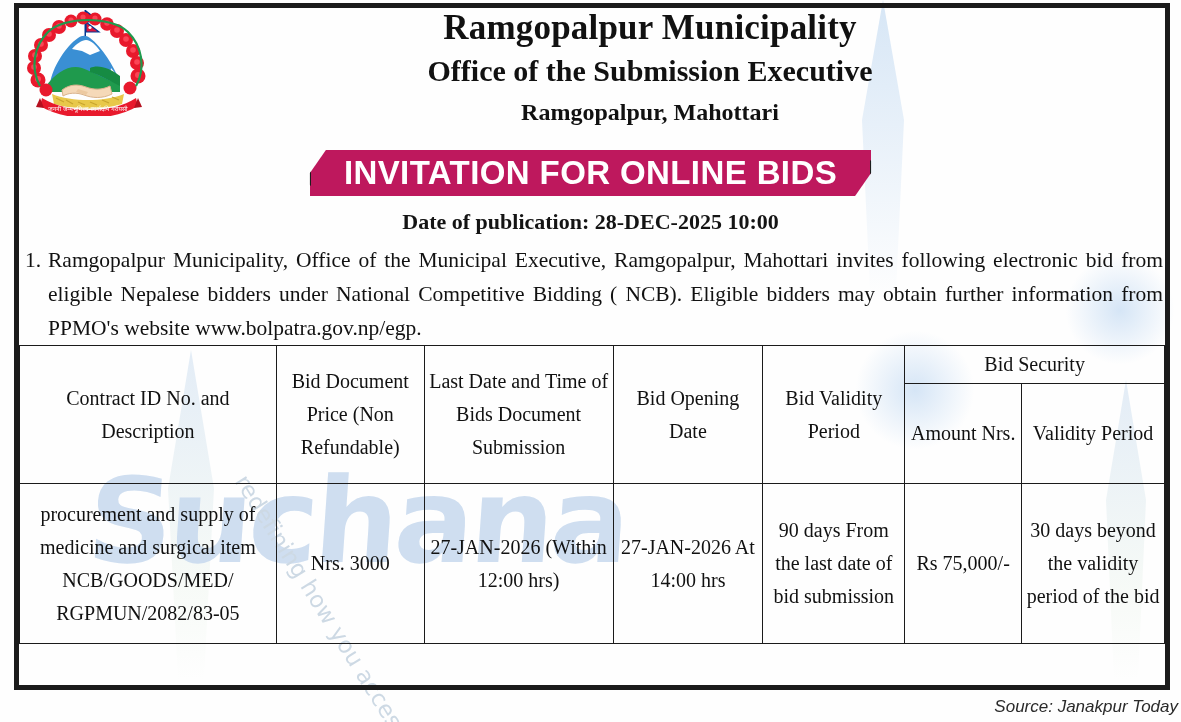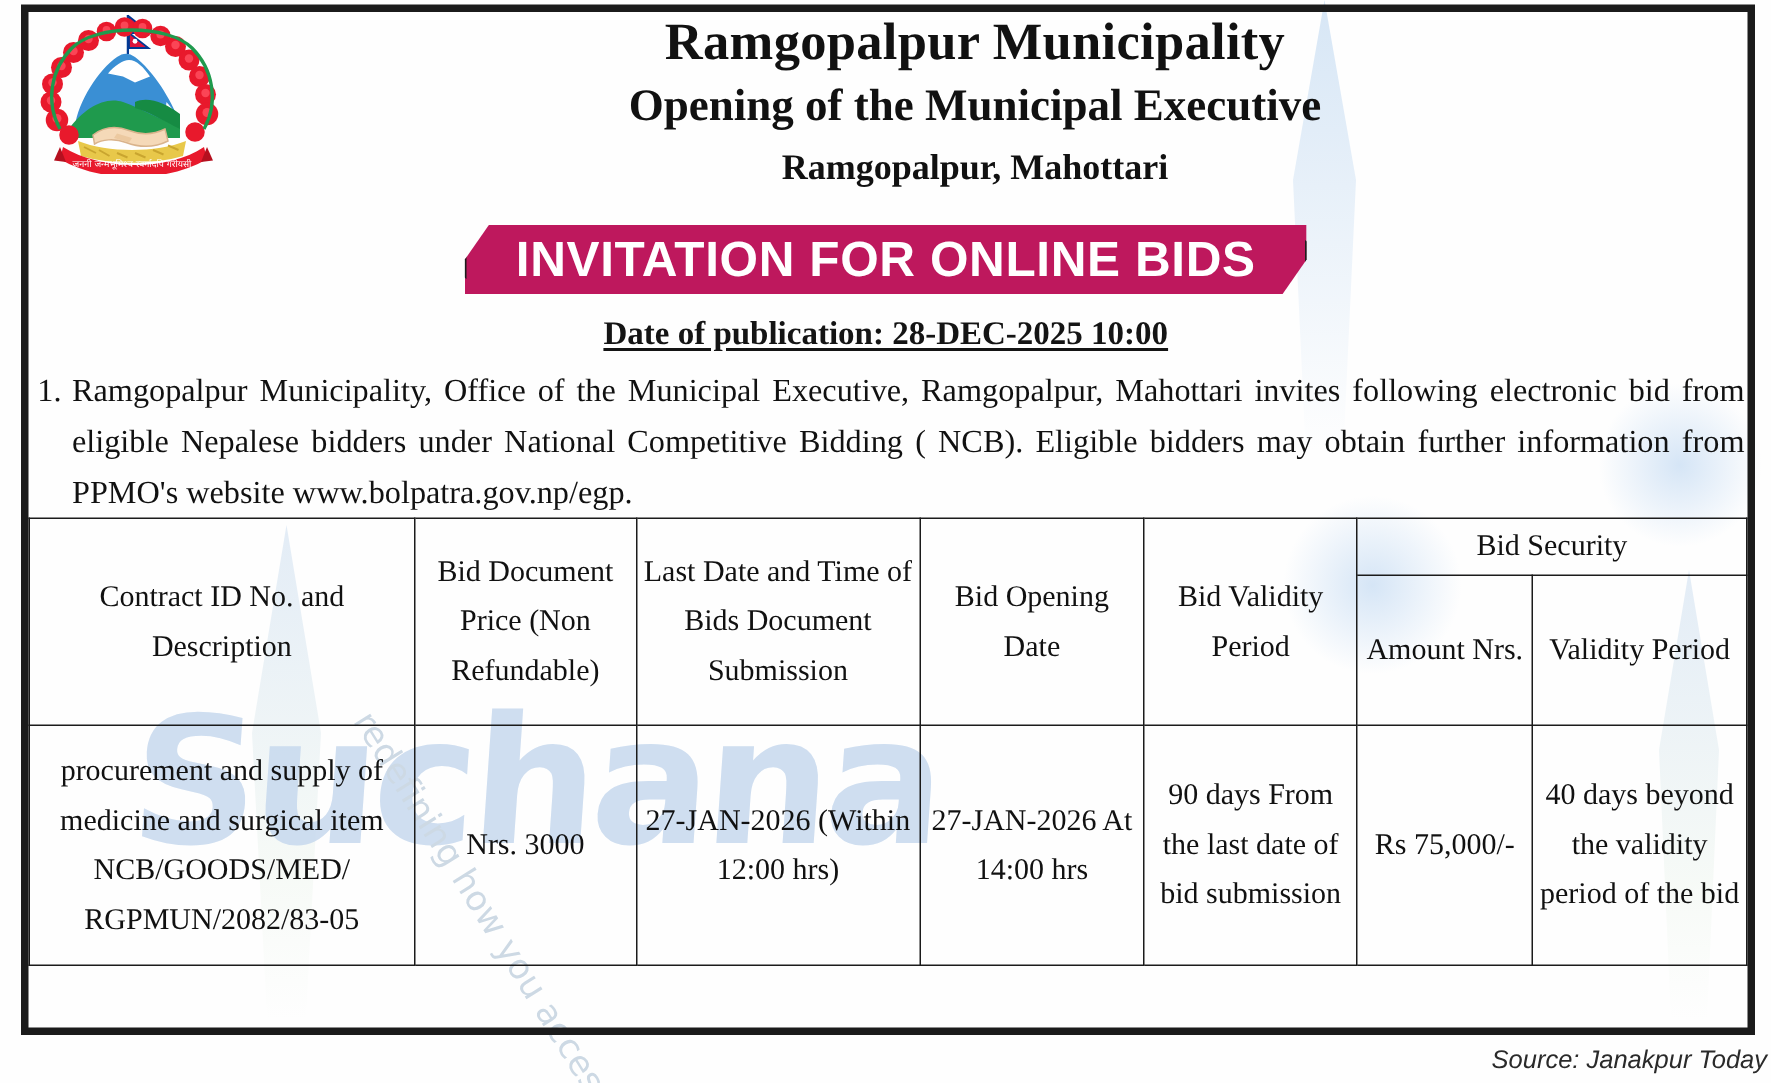--- a/index.html
+++ b/index.html
@@ -138,21 +138,20 @@
 
   
   .pubdate {
     position: absolute;
     left: 0; top: 209px; width: 1181px;
     text-align: center;
     z-index: 3;
   }
   .pubdate span {
     font-size: 22px; font-weight: bold; color: #141414;
-    text-decoration: underline;
     text-underline-offset: 3px;
   }
 
   
   .para {
     position: absolute;
     left: 22px; top: 243px;
     width: 1141px;
     z-index: 3;
     display: flex;
@@ -306,21 +305,21 @@
         <circle cx="122" cy="69" r="3"></circle>
       </g>
       <g stroke="#1f9a4d" stroke-width="2.2" fill="none">
         <path d="M24 80 C14 62 18 40 32 26 C48 10 96 10 112 26 C126 40 130 62 120 80"></path>
       </g>
     </svg>
   </div>
 
   <div class="head-block">
     <div class="h-line1">Ramgopalpur Municipality</div>
-    <div class="h-line2">Opening of the  Municipal Executive</div>
+    <div class="h-line2">Office of the  Submission Executive</div>
     <div class="h-line3">Ramgopalpur, Mahottari</div>
   </div>
 
   <div class="ribbon-row">
     <div class="ribbon">
       <span class="arrow left"></span>
       <span class="ribbon-inner">INVITATION FOR ONLINE BIDS</span>
       <span class="arrow right"></span>
     </div>
   </div>
@@ -350,21 +349,21 @@
       </tr>
     </thead>
     <tbody>
       <tr>
         <td class="body">procurement and supply of medicine and surgical item NCB/GOODS/MED/ RGPMUN/2082/83-05</td>
         <td class="body">Nrs. 3000</td>
         <td class="body">27-JAN-2026 (Within 12:00 hrs)</td>
         <td class="body">27-JAN-2026 At 14:00 hrs</td>
         <td class="body">90 days From the last date of bid submission</td>
         <td class="body">Rs 75,000/-</td>
-        <td class="body">40 days beyond the validity period of the bid</td>
+        <td class="body">30 days beyond the validity period of the bid</td>
       </tr>
     </tbody>
   </table>
 
 
   <div class="source">Source: Janakpur Today</div>
 
 </div>
 
 </body></html>

